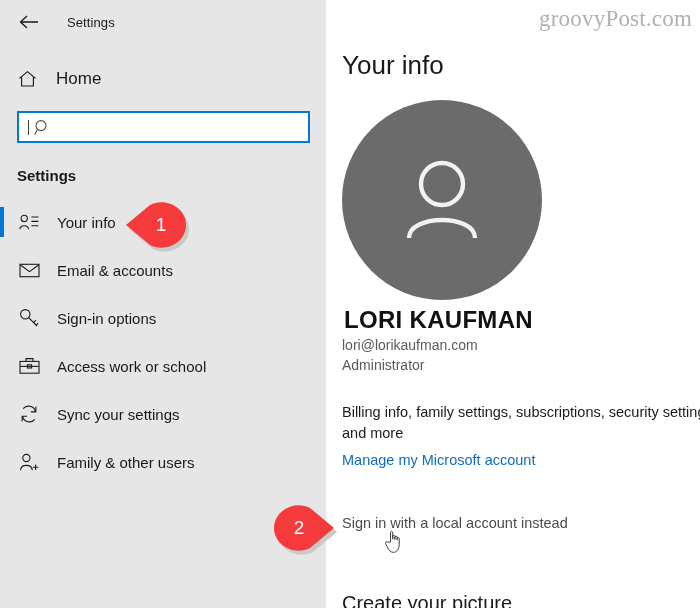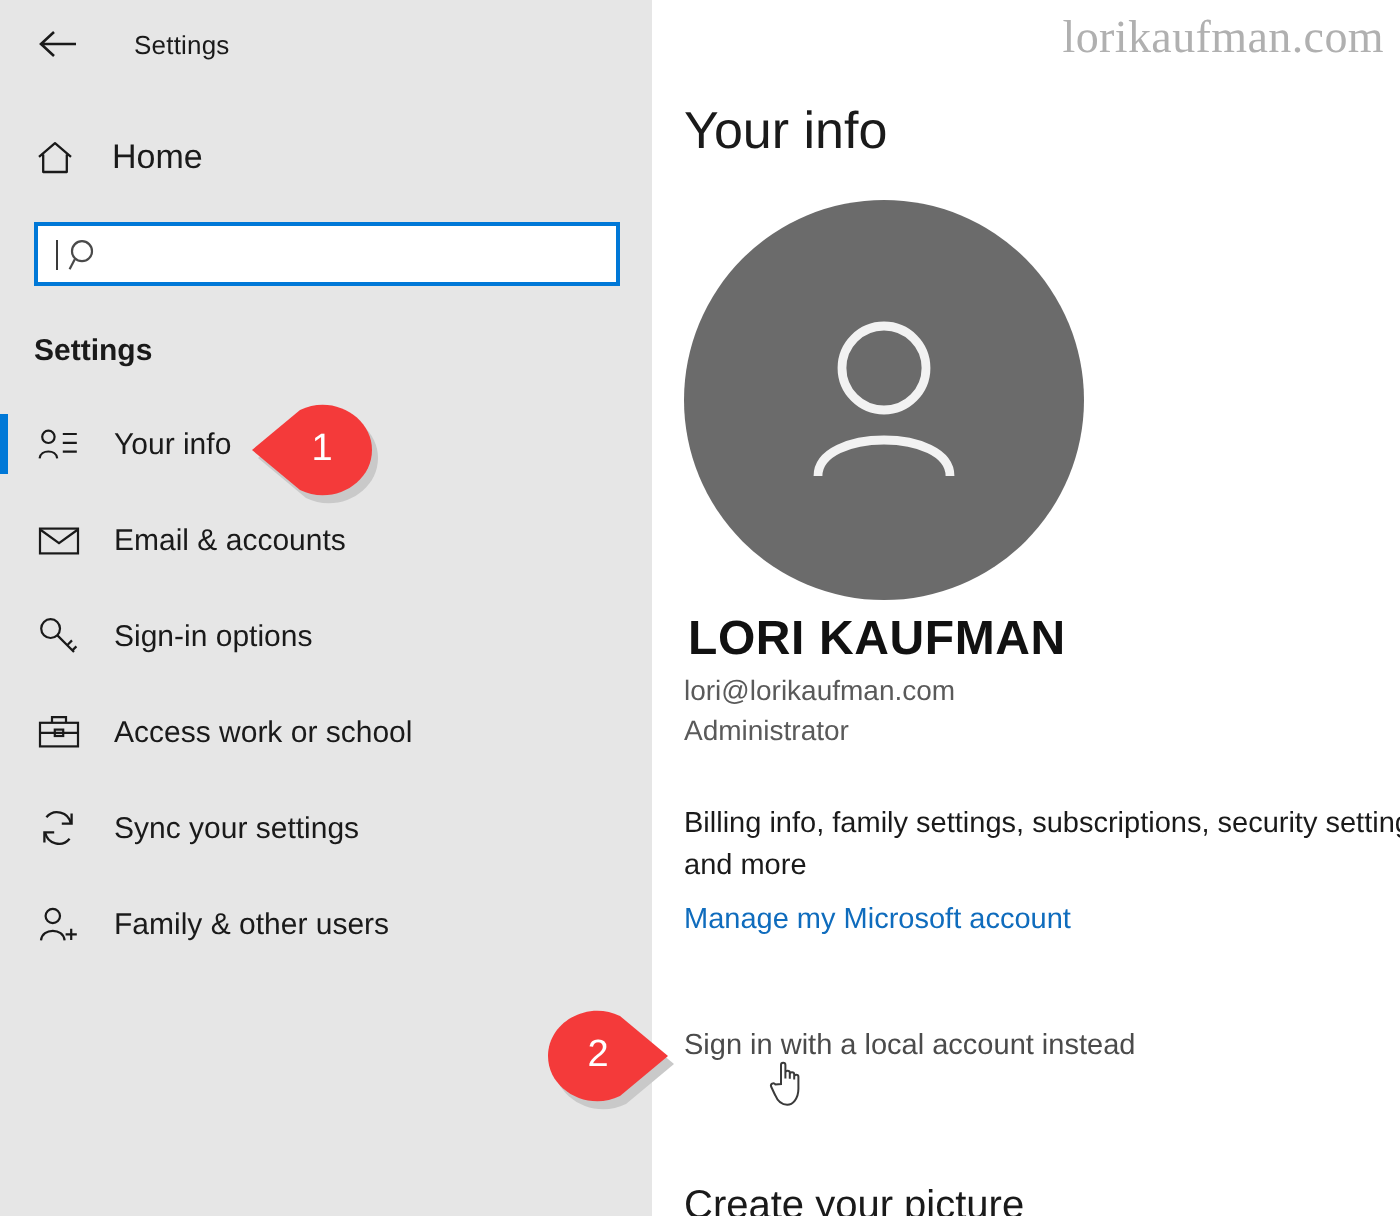--- a/index.html
+++ b/index.html
@@ -346,21 +346,21 @@
           </svg>
         </span>
         <span class="nav-label">Family &amp; other users</span>
       </div>
 
     </div>
   </div>
 
   <div class="main">
 
-    <div class="watermark">lorikaufman.com</div>
+    <div class="watermark">groovyPost.com</div>
 
     <div class="page-title">Your info</div>
 
     <div class="avatar">
       <span>
         <svg width="104" height="104" viewBox="0 0 104 104">
           <circle cx="52" cy="38" r="21" fill="none" stroke="#f2f2f2" stroke-width="4.4"></circle>
           <path d="M19 92 C19 68 85 68 85 92" fill="none" stroke="#f2f2f2" stroke-width="4.4"></path>
         </svg>
       </span>

